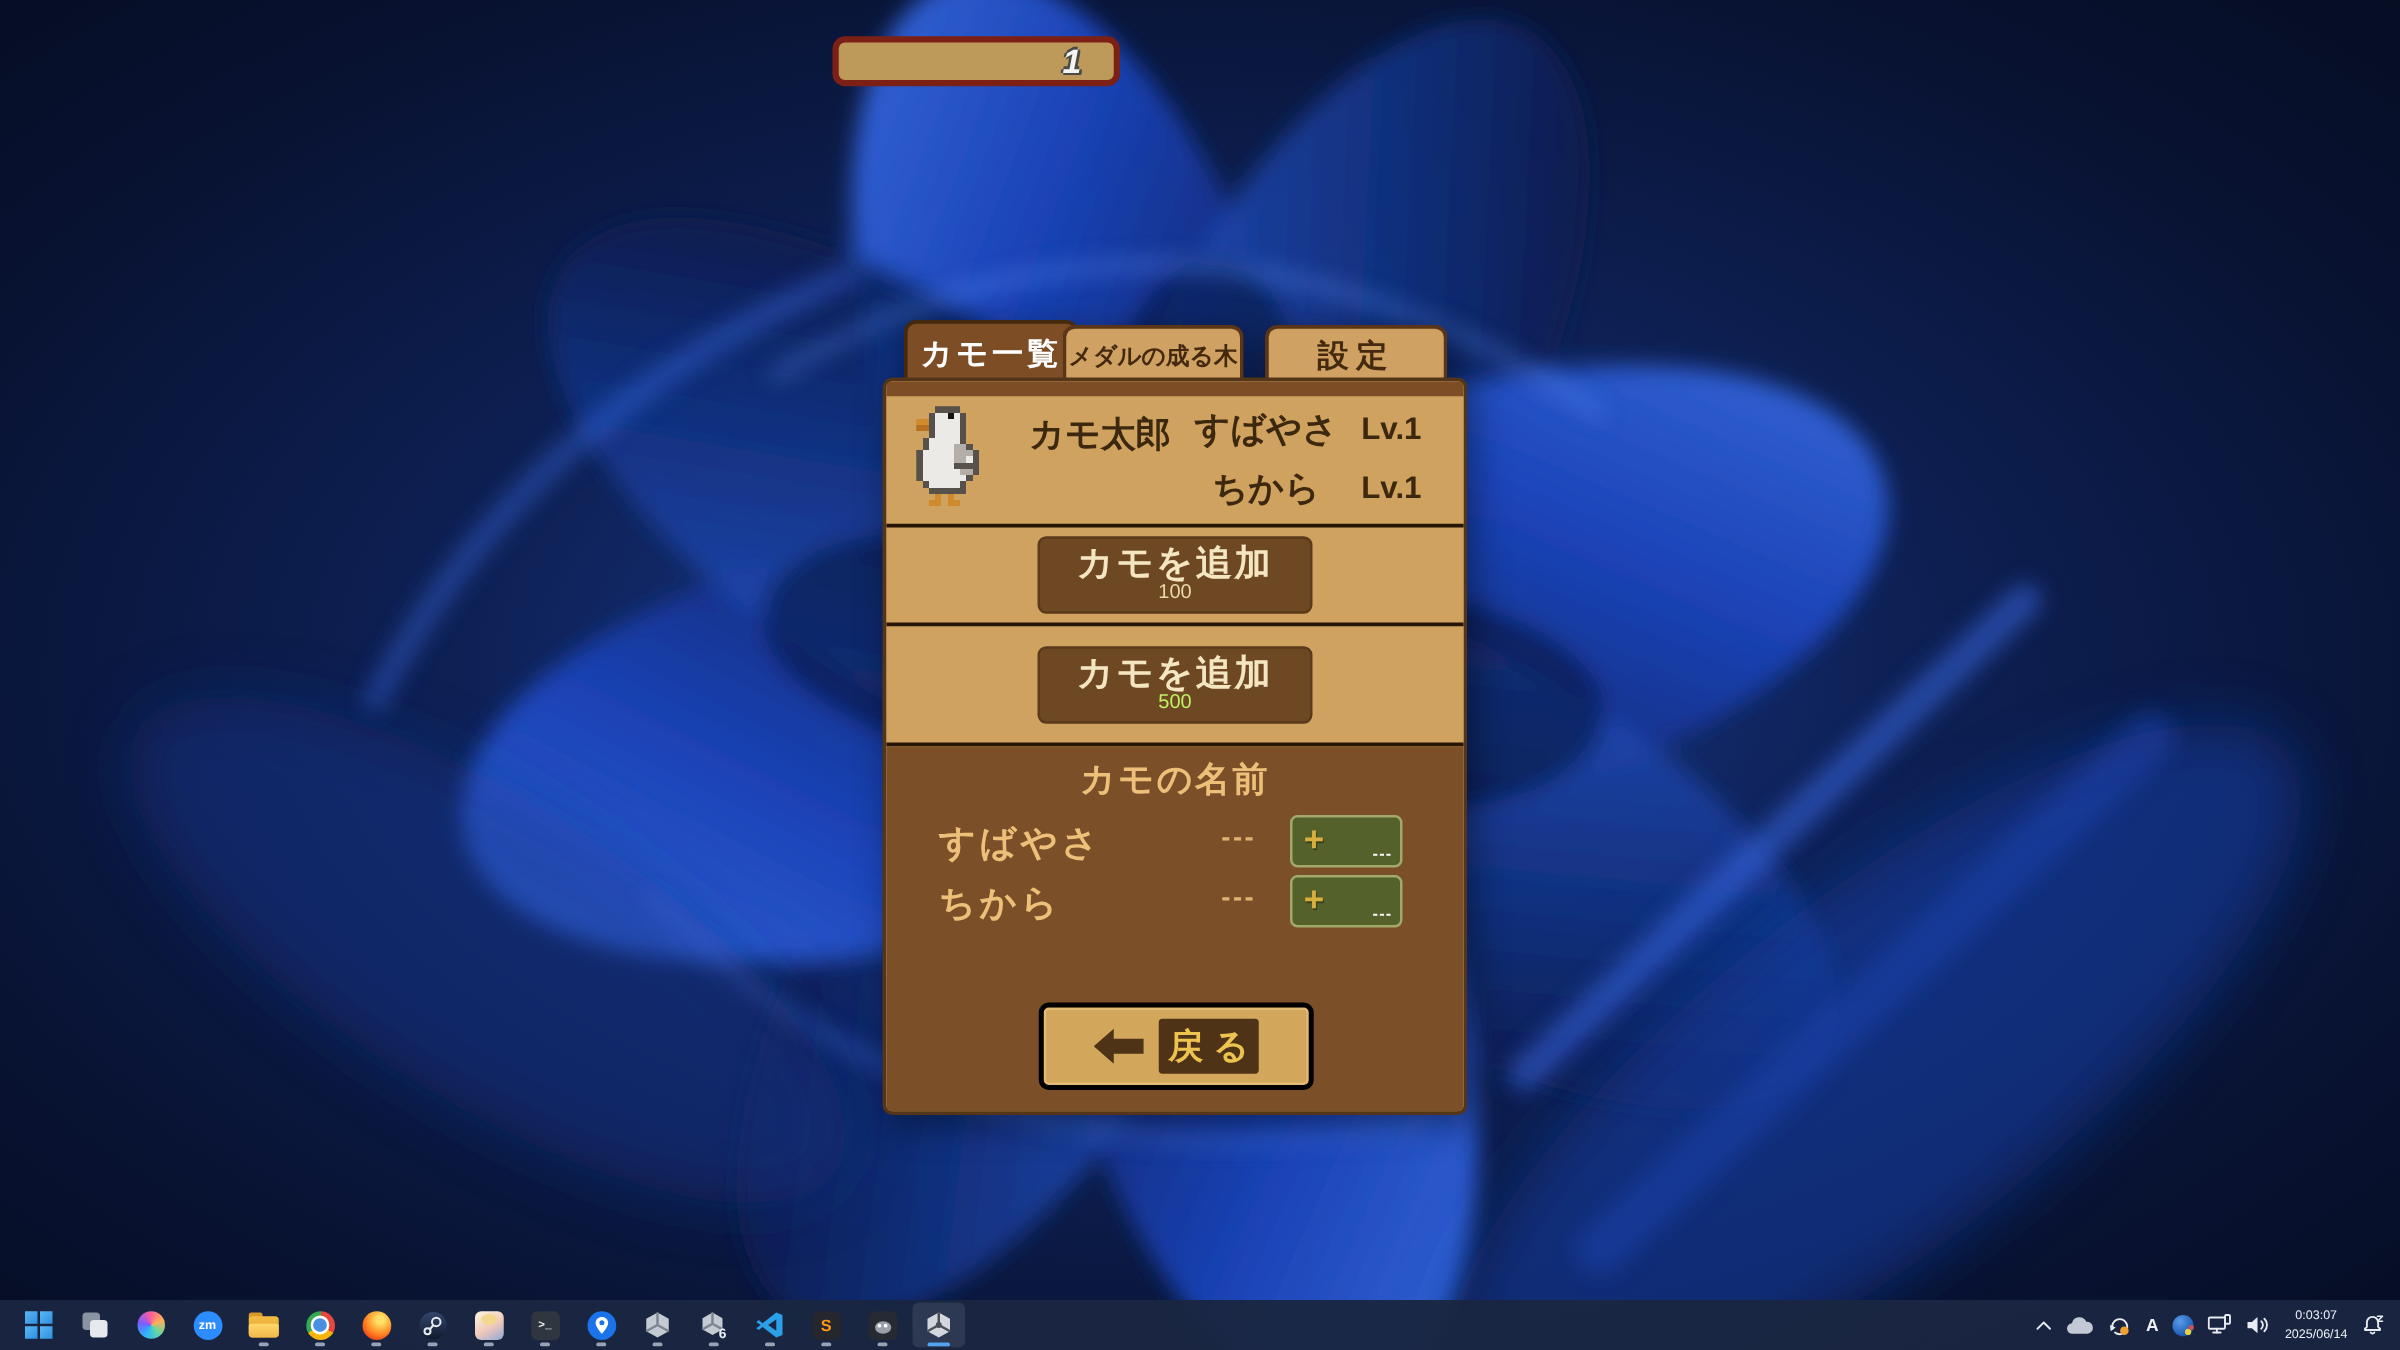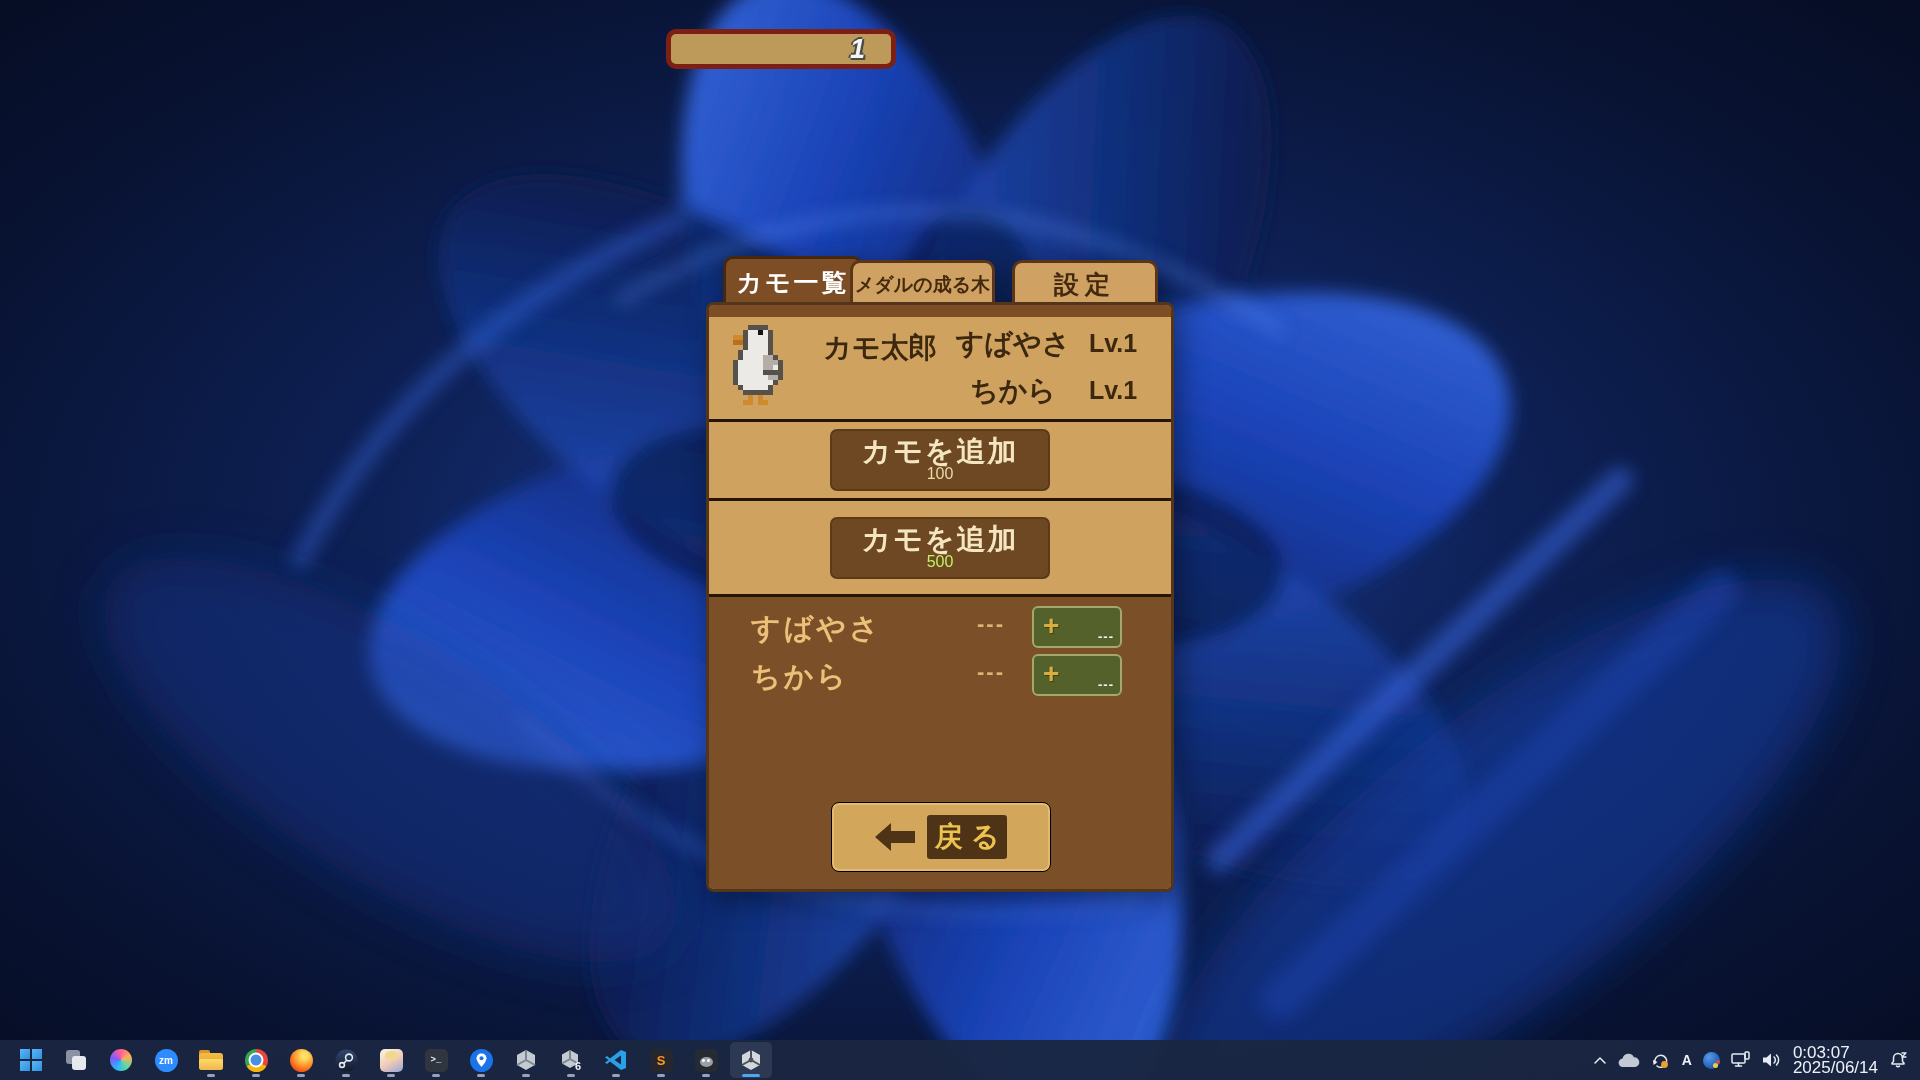--- a/index.html
+++ b/index.html
@@ -58,21 +58,21 @@
   .upg-row.r2 { margin-top:2px; }
   .upg-label { position:absolute; left:42px; top:4px; font-size:29px; font-weight:bold; color:#ecc078; letter-spacing:3px; }
   .upg-dashes { position:absolute; left:268px; top:6px; font-size:22px; font-weight:bold; color:#e0b271; letter-spacing:2px; }
   .upg-btn { position:absolute; left:323px; top:1px; width:90px; height:42px;
     background:#55612b; border:2px solid #a3a86b; border-radius:6px; cursor:pointer; }
   .upg-plus { position:absolute; left:9px; top:2px; font-size:28px; font-weight:bold; color:#d8ae3e;
     text-shadow:1px 1px 0 #3a421a; }
   .upg-btn-cost { position:absolute; right:6px; bottom:2px; font-size:13px; font-weight:bold; color:#f7f7f5; letter-spacing:1px; }
 
   .back-btn { position:absolute; left:122px; top:205px; width:220px; height:70px;
-    background:#d2a75c; border:1px solid #000000; border-radius:8px;
+    background:#d2a75c; border:4px solid #000000; border-radius:8px;
     display:flex; align-items:center; justify-content:center; gap:12px; cursor:pointer;
     box-shadow:inset 0 0 0 2px #e2ba74; }
   .back-label { background:#4f3317; color:#ecc34f; font-size:28px; font-weight:bold;
     padding:3px 8px; border-radius:3px; letter-spacing:8px; padding-right:0; }
 
   
   .taskbar { position:absolute; left:0; bottom:0; width:1920px; height:40px;
     background:rgba(26,39,66,.96); display:flex; align-items:center; }
   .tb-apps { display:flex; align-items:center; gap:3px; margin-left:10px; }
   .app-slot { position:relative; width:42px; height:36px; border-radius:5px;
@@ -115,21 +115,21 @@
   .gimp-eye { position:absolute; width:3px; height:3px; border-radius:50%; background:#fff; top:10px; }
 
   
   .tb-tray { margin-left:auto; display:flex; align-items:center; gap:11px; padding-right:12px; height:40px; }
   .tray-ic { display:flex; align-items:center; justify-content:center; cursor:pointer; }
   .ime-a { color:#eef2f8; font-size:14px; font-weight:bold; }
   .globe-icon { width:17px; height:17px; border-radius:50%; position:relative;
     background:radial-gradient(circle at 35% 30%,#5a9ae8,#2a6ac0 55%,#14418c); }
   .globe-dot-y { position:absolute; left:10px; bottom:1px; width:5px; height:5px; border-radius:50%; background:#e8d040; }
   .globe-dot-r { position:absolute; right:0; top:8px; width:4px; height:4px; border-radius:50%; background:#d05050; }
-  .clock-block { text-align:left; color:#eef2f8; font-size:17px; line-height:15px; }
+  .clock-block { text-align:center; color:#eef2f8; font-size:10px; line-height:15px; }
   .tray-svg { stroke:#e8ecf2; fill:none; stroke-width:1.5; stroke-linecap:round; stroke-linejoin:round; }
 </style>
 </head>
 <body>
 
 <div class="screen">
 
   <svg class="wallpaper" viewBox="0 0 1920 1080" preserveAspectRatio="none">
     <defs>
       <radialGradient id="bgGlow" cx="49%" cy="50%" r="78%">
@@ -266,20 +266,21 @@
       <div class="add-section s2">
         <button class="add-btn">
           <span class="add-label">カモを追加</span>
           <span class="add-cost cost-500">500</span>
         </button>
       </div>
 
       <div class="hr"></div>
 
       <div class="dark-section">
+        <div class="dark-title">カモの名前</div>
 
         <div class="upg-row">
           <span class="upg-label">すばやさ</span>
           <span class="upg-dashes">---</span>
           <button class="upg-btn">
             <span class="upg-plus">+</span>
             <span class="upg-btn-cost">---</span>
           </button>
         </div>
 

